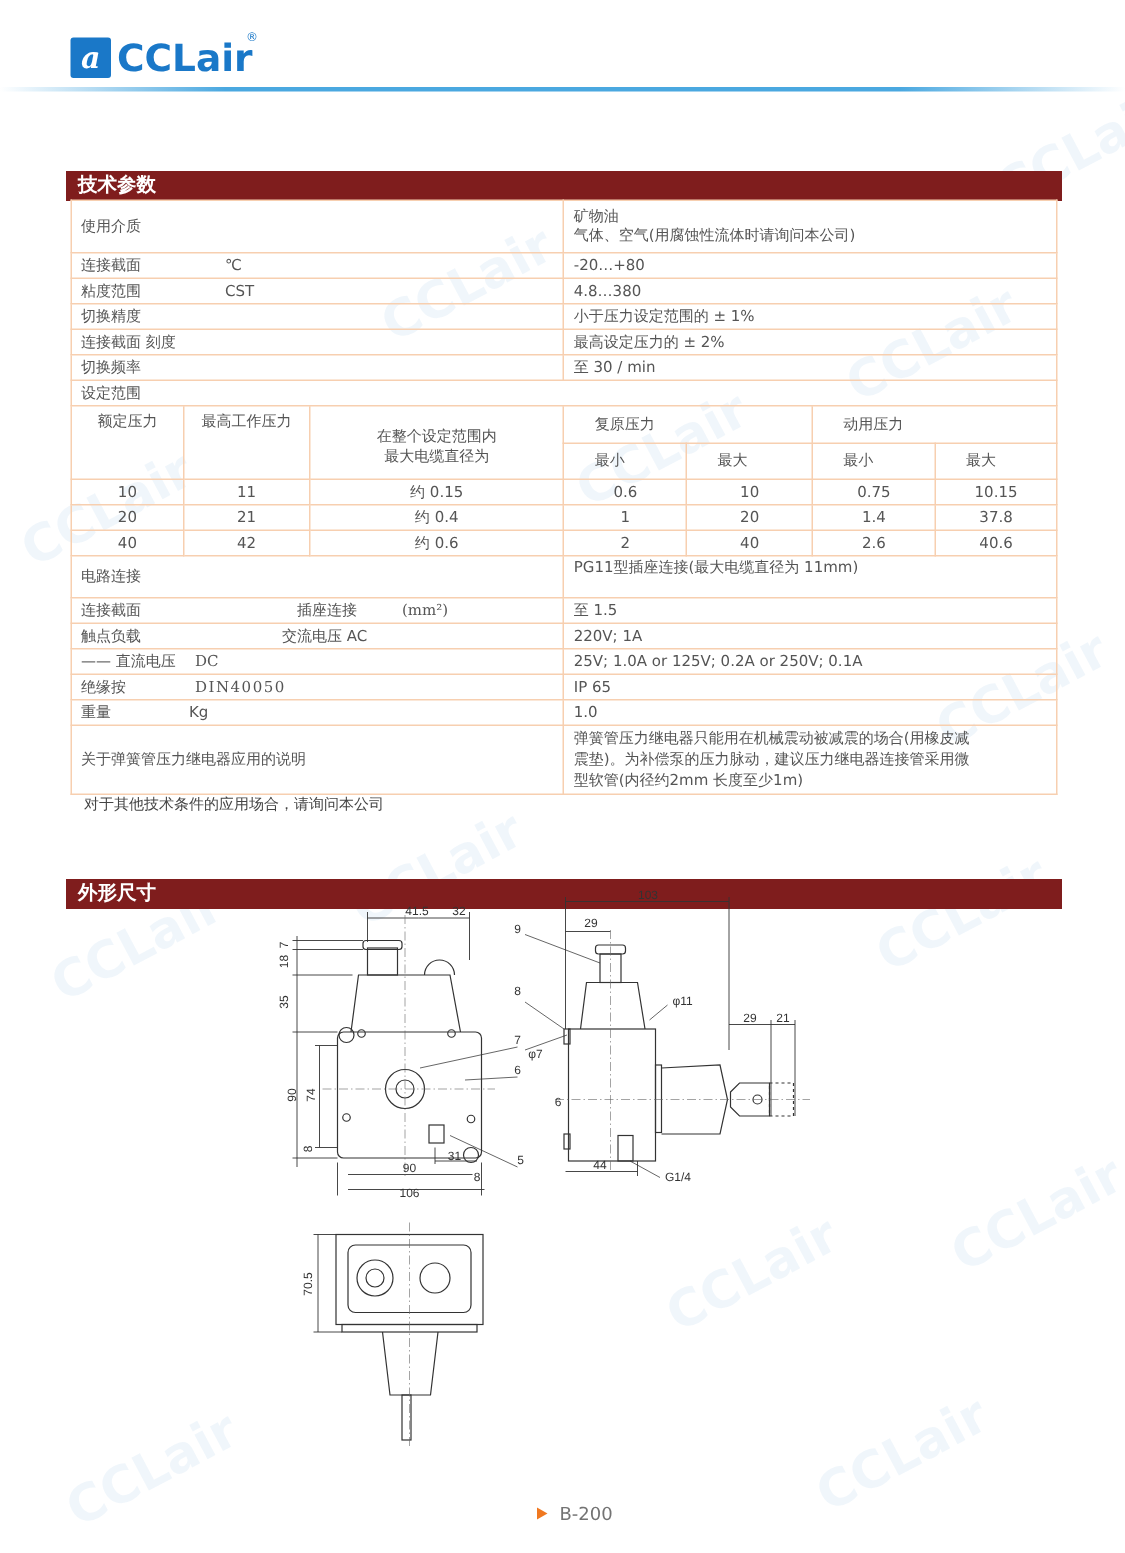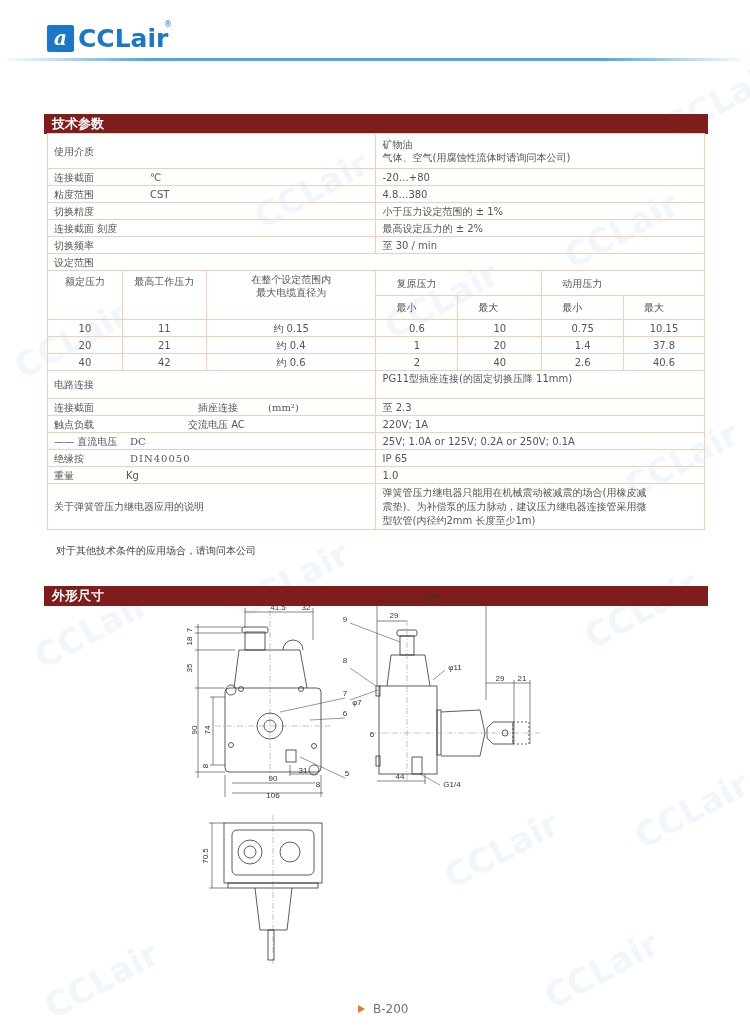--- a/index.html
+++ b/index.html
@@ -8,21 +8,21 @@
   .logo{position:absolute;left:47px;top:24px;display:flex;align-items:center;}
   .logo-badge{width:27px;height:27px;background:#1a78c8;border-radius:2px;color:#fff;font-family:"DejaVu Serif",serif;font-style:italic;font-weight:bold;font-size:20px;line-height:27px;text-align:center;}
   .logo-text{margin-left:4px;color:#1a78c8;font-family:"DejaVu Sans",sans-serif;font-weight:bold;font-size:25px;letter-spacing:0px;}
   .logo-reg{position:absolute;left:117px;top:-4px;color:#1a78c8;font-size:8px;}
   .slogan{position:absolute;right:55px;top:34px;color:#f07820;font-weight:bold;font-size:15px;letter-spacing:0.5px;}
   .header-line{position:absolute;left:0;top:58px;width:750px;height:3px;background:linear-gradient(to right,rgba(120,190,235,0),#4aa8e0 20%,#4aa8e0 80%,rgba(120,190,235,0));}
   .section-bar{position:absolute;left:44px;width:664px;height:20px;background:#7f1d1d;color:#fff;font-weight:bold;font-size:13px;line-height:20px;padding-left:8px;box-sizing:border-box;}
   table.spec{position:absolute;left:47px;top:133px;width:658px;border-collapse:collapse;font-size:10px;color:#555;}
   table.spec td{border:1px solid #f7cfb0;padding:0 6px;vertical-align:middle;height:16px;line-height:13px;}
   table.spec td.c{text-align:center;}
-  .note{position:absolute;left:56px;top:544px;font-size:10px;color:#444;}
+  .note{position:absolute;left:56px;top:529px;font-size:10px;color:#444;}
   .drawing{position:absolute;left:0;top:0;width:750px;height:1035px;pointer-events:none;}
   .footer{position:absolute;left:358px;top:1002px;font-size:12px;color:#737373;display:flex;align-items:center;}
   .footer .tri{width:0;height:0;border-left:7px solid #f07820;border-top:4px solid transparent;border-bottom:4px solid transparent;margin-right:8px;}
   .wm{position:absolute;color:rgba(90,160,210,0.09);font-weight:bold;font-size:34px;transform:rotate(-28deg);font-family:"DejaVu Sans",sans-serif;pointer-events:none;}
   svg text{font-family:"Liberation Sans",sans-serif;}
 </style>
 </head>
 <body>
 
 <div class="wm" style="left:660px;top:80px;">CCLair</div>
@@ -87,21 +87,21 @@
   <tr>
     <td colspan="3">切换频率</td>
     <td colspan="4">至 30 / min</td>
   </tr>
   <tr>
     <td colspan="7">设定范围</td>
   </tr>
   <tr style="height:25px">
     <td rowspan="2" class="c" style="vertical-align:top;padding-top:4px">额定压力</td>
     <td rowspan="2" class="c" style="vertical-align:top;padding-top:4px">最高工作压力</td>
-    <td rowspan="2" class="c" style="vertical-align:top;padding-top:2px">
+    <td rowspan="2" class="c" style="vertical-align:top;padding-top:14px">
       <div>在整个设定范围内</div>
       <div>最大电缆直径为</div>
     </td>
     <td colspan="2" style="padding-left:20px">复原压力</td>
     <td colspan="2" style="padding-left:20px">动用压力</td>
   </tr>
   <tr style="height:24px">
     <td style="padding-left:20px">最小</td>
     <td style="padding-left:20px">最大</td>
     <td style="padding-left:20px">最小</td>
@@ -129,25 +129,25 @@
     <td class="c">40</td>
     <td class="c">42</td>
     <td class="c">约 0.6</td>
     <td class="c">2</td>
     <td class="c">40</td>
     <td class="c">2.6</td>
     <td class="c">40.6</td>
   </tr>
   <tr style="height:28px">
     <td colspan="3">电路连接</td>
-    <td colspan="4" style="vertical-align:top;padding-top:1px">PG11型插座连接(的固定切换压降 11mm)</td>
+    <td colspan="4" style="vertical-align:top;padding-top:1px">PG11型插座连接(最大电缆直径为 11mm)</td>
   </tr>
   <tr>
     <td colspan="3"><span style="display:inline-block;width:144px">连接截面</span><span style="display:inline-block;width:70px">插座连接</span><span style="font-family:'DejaVu Serif',serif">(mm²)</span></td>
-    <td colspan="4">至 2.3</td>
+    <td colspan="4">至 1.5</td>
   </tr>
   <tr>
     <td colspan="3"><span style="display:inline-block;width:134px">触点负载</span><span>交流电压  AC</span></td>
     <td colspan="4">220V; 1A</td>
   </tr>
   <tr>
     <td colspan="3"><span style="display:inline-block;width:76px">—— 直流电压</span><span style="font-family:'DejaVu Serif',serif">DC</span></td>
     <td colspan="4">25V;  1.0A  or 125V;  0.2A or 250V;  0.1A</td>
   </tr>
   <tr>

